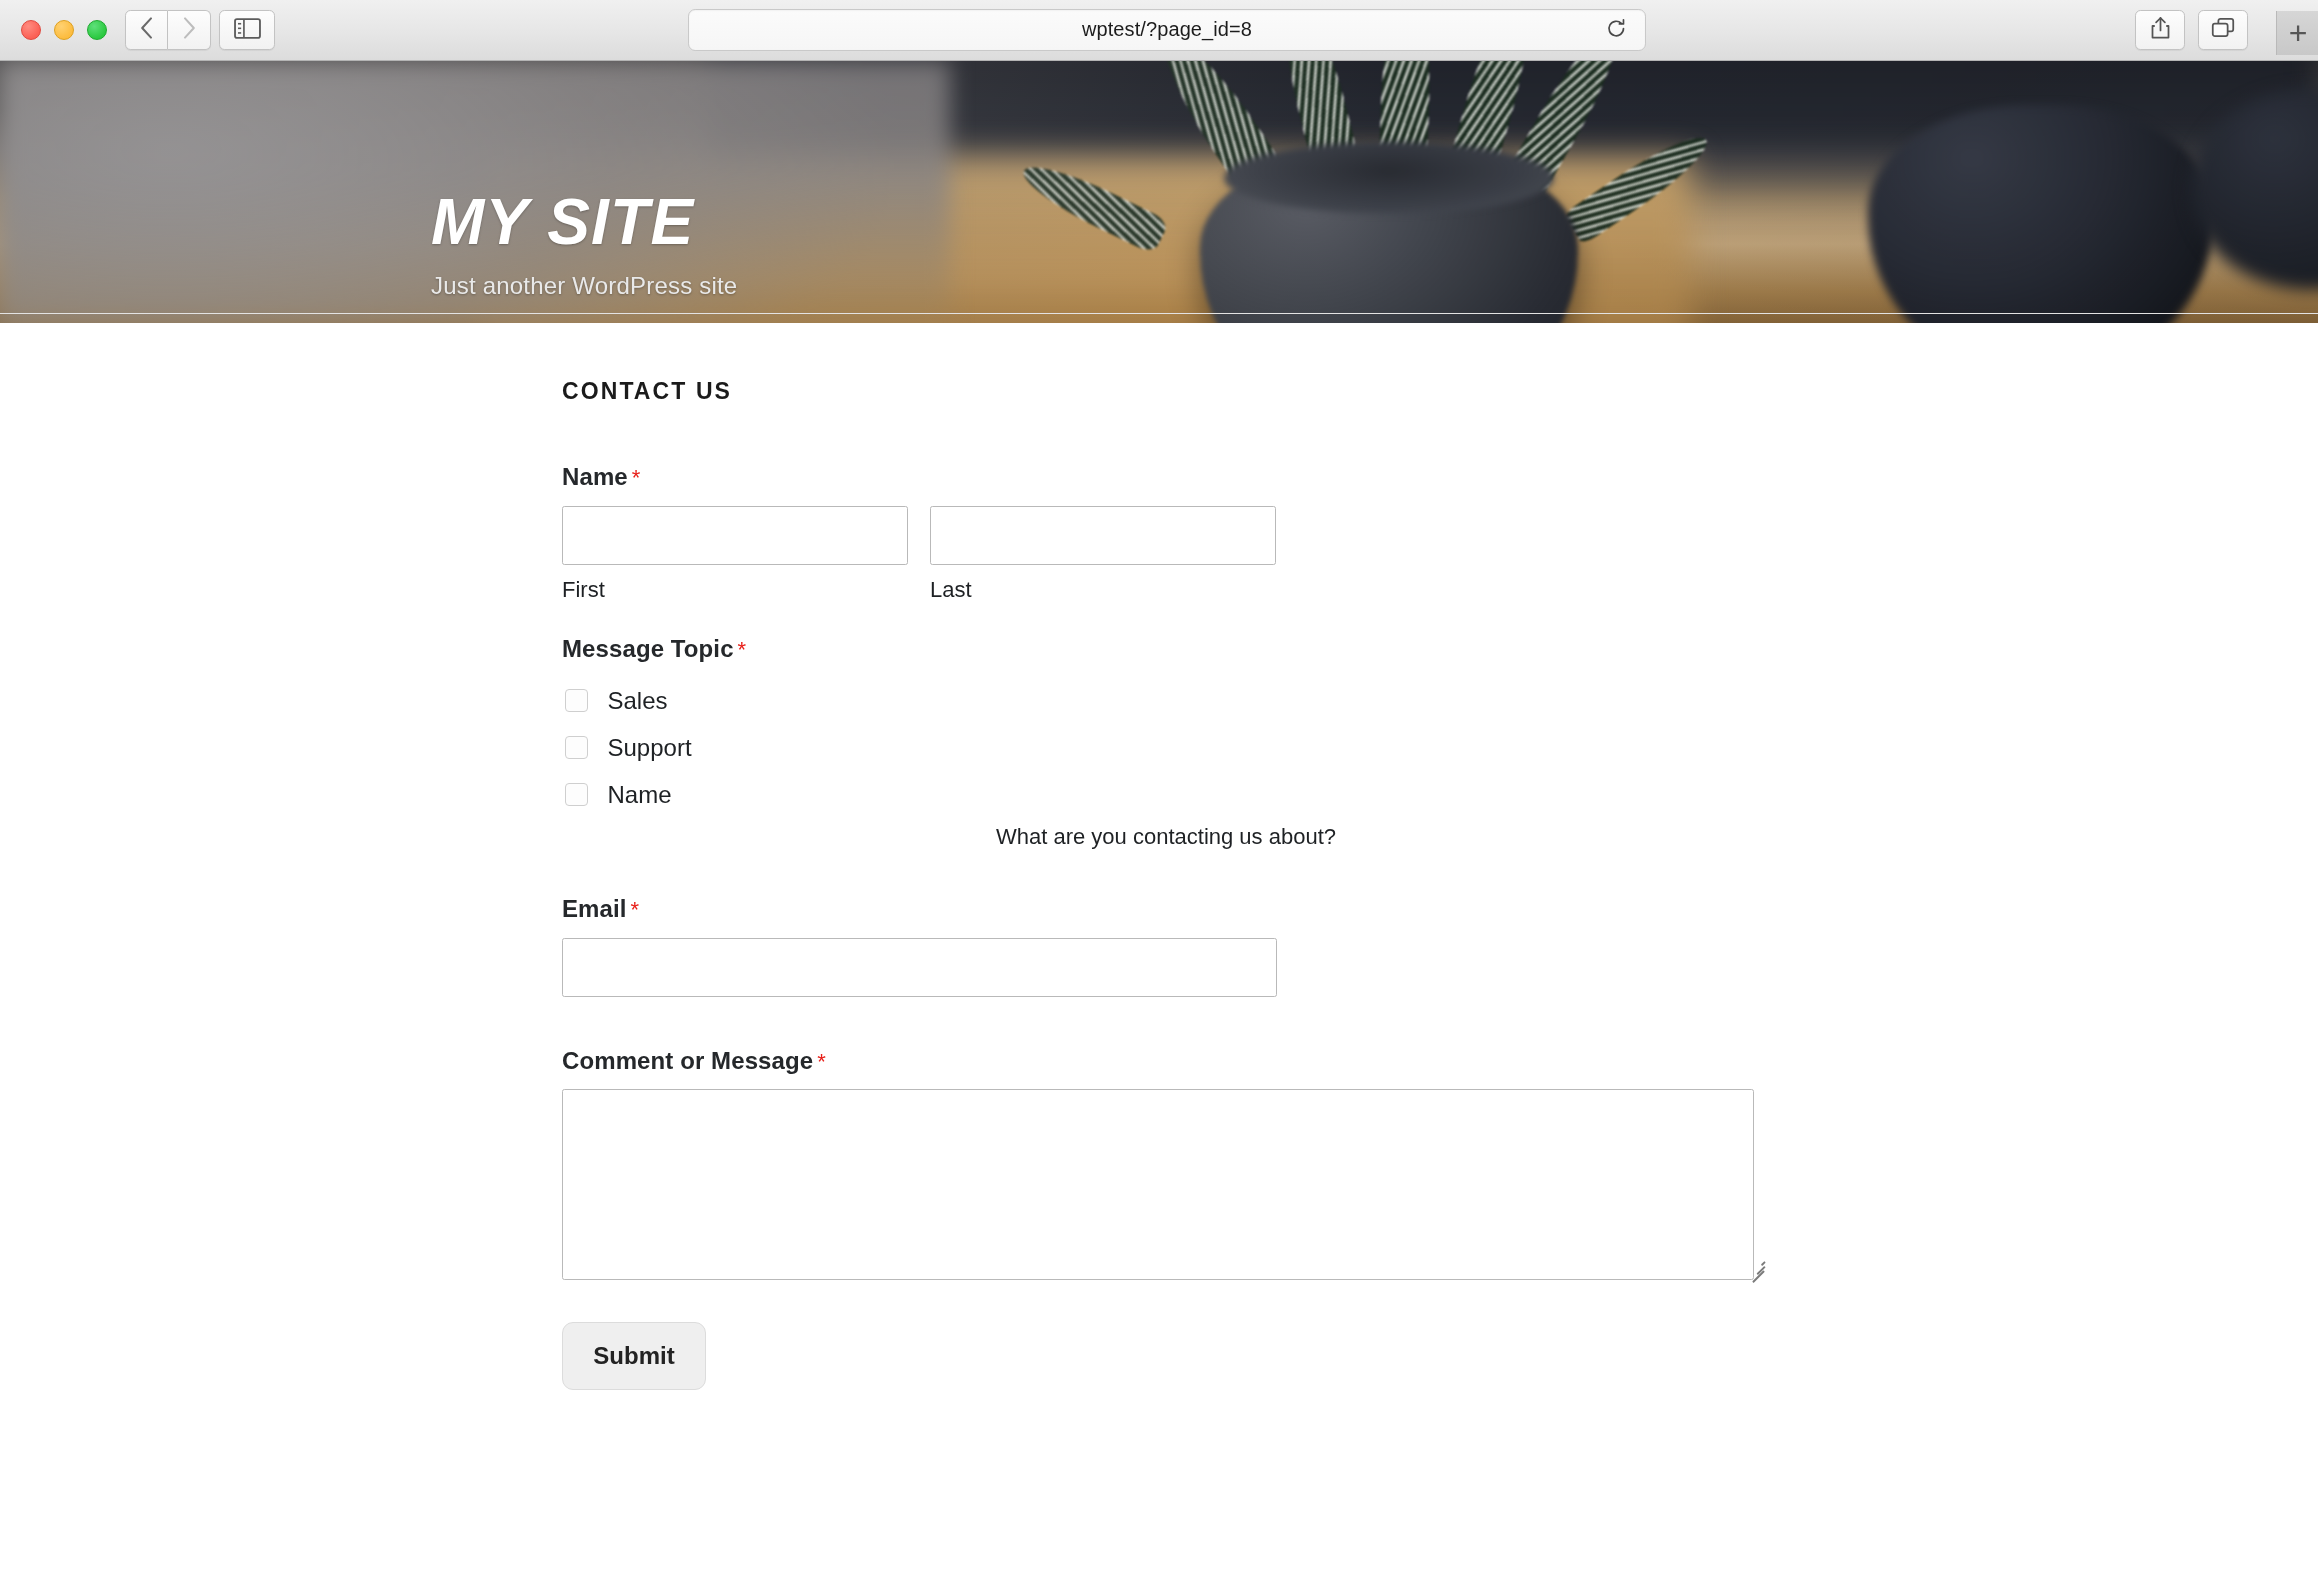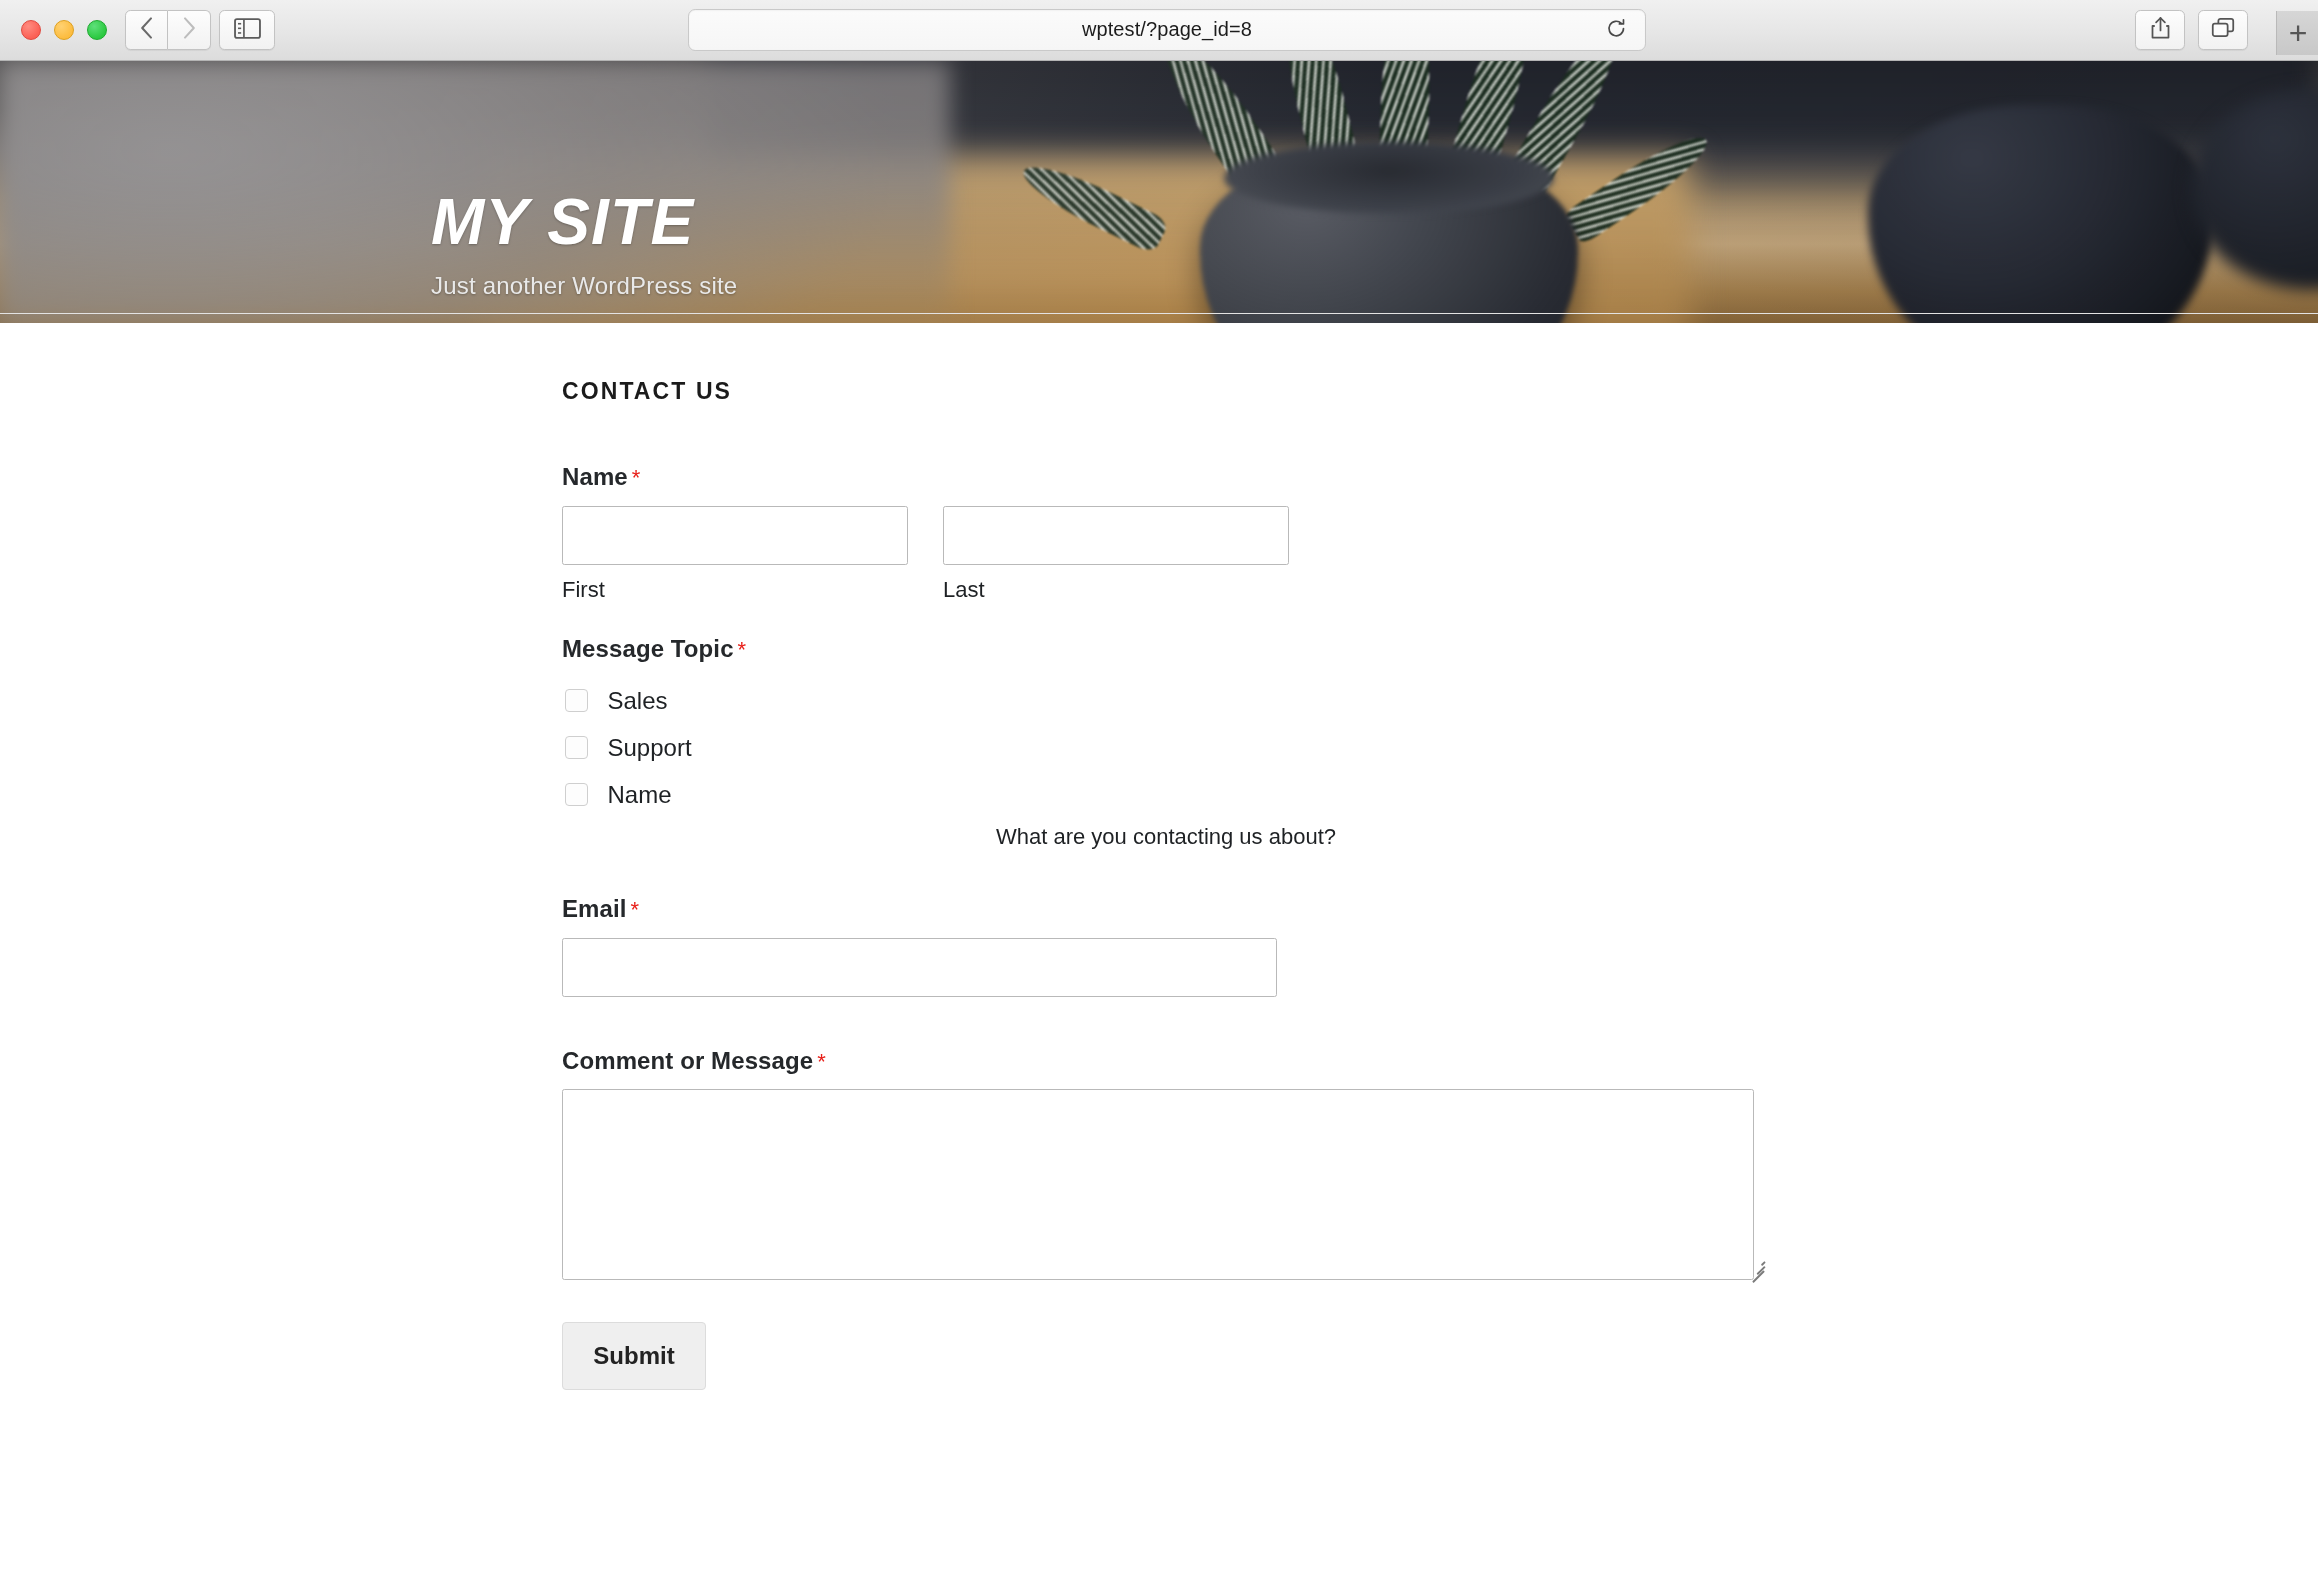--- a/index.html
+++ b/index.html
@@ -302,21 +302,21 @@
   .req {
     color: #e8201a;
     font-weight: 400;
     font-size: 22px;
     margin-left: 4px;
     vertical-align: baseline;
   }
 
   .name-row {
     display: flex;
-    gap: 35px;
+    gap: 22px;
   }
   .name-col { display: flex; flex-direction: column; }
 
   .text-input {
     box-sizing: border-box;
     height: 59px;
     border: 0.8px solid #b9b9b9;
     border-radius: 2.4px;
     background: #fff;
     font-size: 22.5px;
@@ -406,21 +406,21 @@
   .resize-grip i:nth-child(1) { bottom: 2.4px;  width: 16px; }
   .resize-grip i:nth-child(2) { bottom: 7.2px;  width: 10.5px; }
   .resize-grip i:nth-child(3) { bottom: 12px; width: 4.8px;  }
 
   .submit-btn {
     margin-top: 42px;
     width: 144px;
     height: 68px;
     background: #efefef;
     border: 0.8px solid #dcdcdc;
-    border-radius: 4px;
+    border-radius: 11px;
     font-family: "Liberation Sans", sans-serif;
     font-size: 24px;
     font-weight: 700;
     color: #232323;
     cursor: pointer;
     display: block;
   }
 
   .bottom-rule {
     position: absolute;

